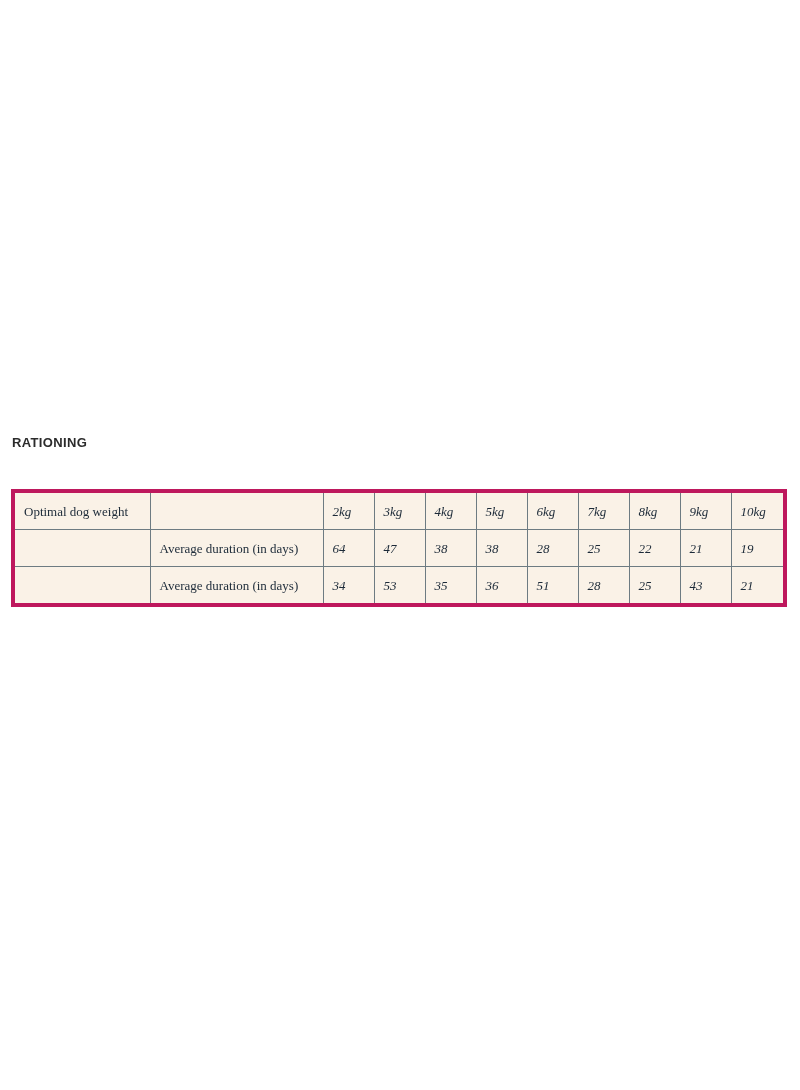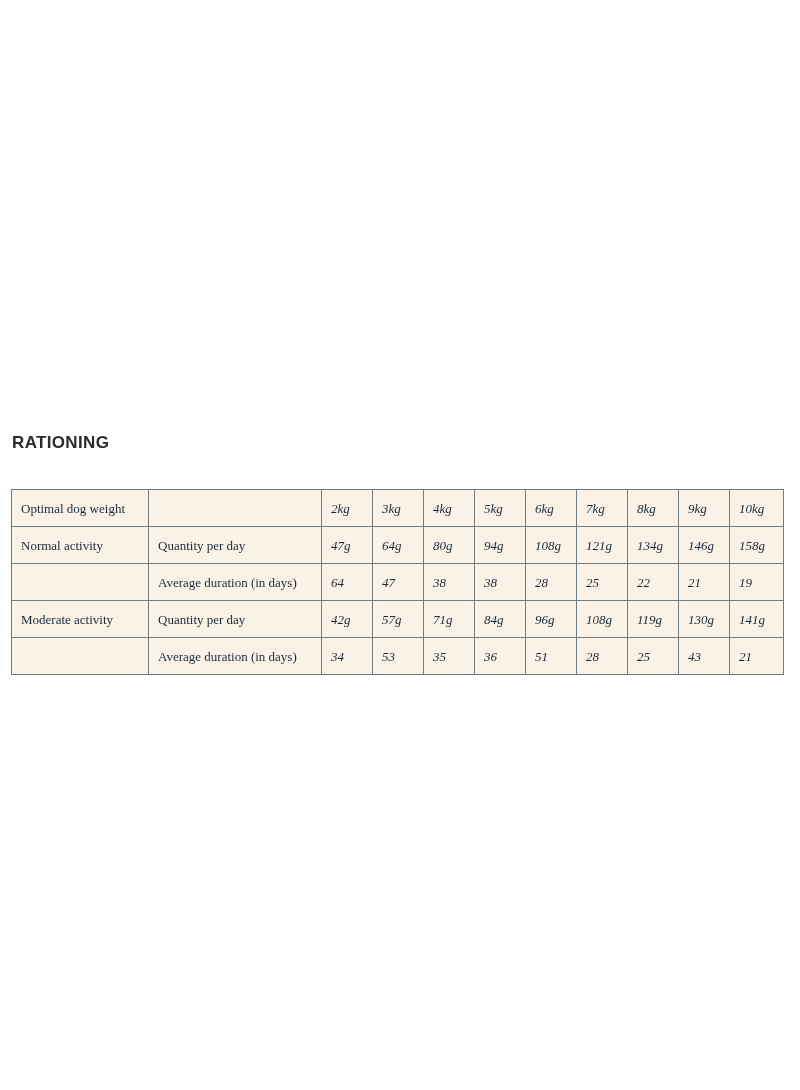--- a/index.html
+++ b/index.html
@@ -29,35 +29,35 @@
   
   .rationing-block {
     position: absolute;
     left: 11px;
     top: 436px;
     width: 772px;
   }
 
   .section-title {
     font-family: "Liberation Sans", "DejaVu Sans", sans-serif;
-    font-size: 17px;
+    font-size: 13px;
     font-weight: bold;
     letter-spacing: 0.35px;
     color: #2b2b2b;
     line-height: 14px;
     margin: 0 0 7px 1px;
     text-transform: none;
   }
 
   table.rationing-table {
     border-collapse: collapse;
     table-layout: fixed;
     width: 771px;
     background: #ec4899;
-    border: 1px solid #be185d;
+    border: 4px solid #be185d;
     margin-top: 39px;
   }
 
   table.rationing-table td {
     border: 1px solid #6d7b82;
     background: #faf2e7;
     color: #1c2a38;
     font-family: "Liberation Serif", "DejaVu Serif", serif;
     font-size: 13px;
     line-height: 15px;
@@ -113,61 +113,35 @@
           <td class="cell-data">3kg</td>
           <td class="cell-data">4kg</td>
           <td class="cell-data">5kg</td>
           <td class="cell-data">6kg</td>
           <td class="cell-data">7kg</td>
           <td class="cell-data">8kg</td>
           <td class="cell-data">9kg</td>
           <td class="cell-data">10kg</td>
         </tr>
 
-        <tr>
-          <td class="cell-activity">Normal activity</td>
-          <td class="cell-metric">Quantity per day</td>
-          <td class="cell-data">47g</td>
-          <td class="cell-data">64g</td>
-          <td class="cell-data">80g</td>
-          <td class="cell-data">94g</td>
-          <td class="cell-data">108g</td>
-          <td class="cell-data">121g</td>
-          <td class="cell-data">134g</td>
-          <td class="cell-data">146g</td>
-          <td class="cell-data">158g</td>
-        </tr>
 
         <tr>
           <td class="cell-activity cell-empty"></td>
           <td class="cell-metric">Average duration (in days)</td>
           <td class="cell-data">64</td>
           <td class="cell-data">47</td>
           <td class="cell-data">38</td>
           <td class="cell-data">38</td>
           <td class="cell-data">28</td>
           <td class="cell-data">25</td>
           <td class="cell-data">22</td>
           <td class="cell-data">21</td>
           <td class="cell-data">19</td>
         </tr>
 
-        <tr>
-          <td class="cell-activity">Moderate activity</td>
-          <td class="cell-metric">Quantity per day</td>
-          <td class="cell-data">42g</td>
-          <td class="cell-data">57g</td>
-          <td class="cell-data">71g</td>
-          <td class="cell-data">84g</td>
-          <td class="cell-data">96g</td>
-          <td class="cell-data">108g</td>
-          <td class="cell-data">119g</td>
-          <td class="cell-data">130g</td>
-          <td class="cell-data">141g</td>
-        </tr>
 
         <tr>
           <td class="cell-activity cell-empty"></td>
           <td class="cell-metric">Average duration (in days)</td>
           <td class="cell-data">34</td>
           <td class="cell-data">53</td>
           <td class="cell-data">35</td>
           <td class="cell-data">36</td>
           <td class="cell-data">51</td>
           <td class="cell-data">28</td>

